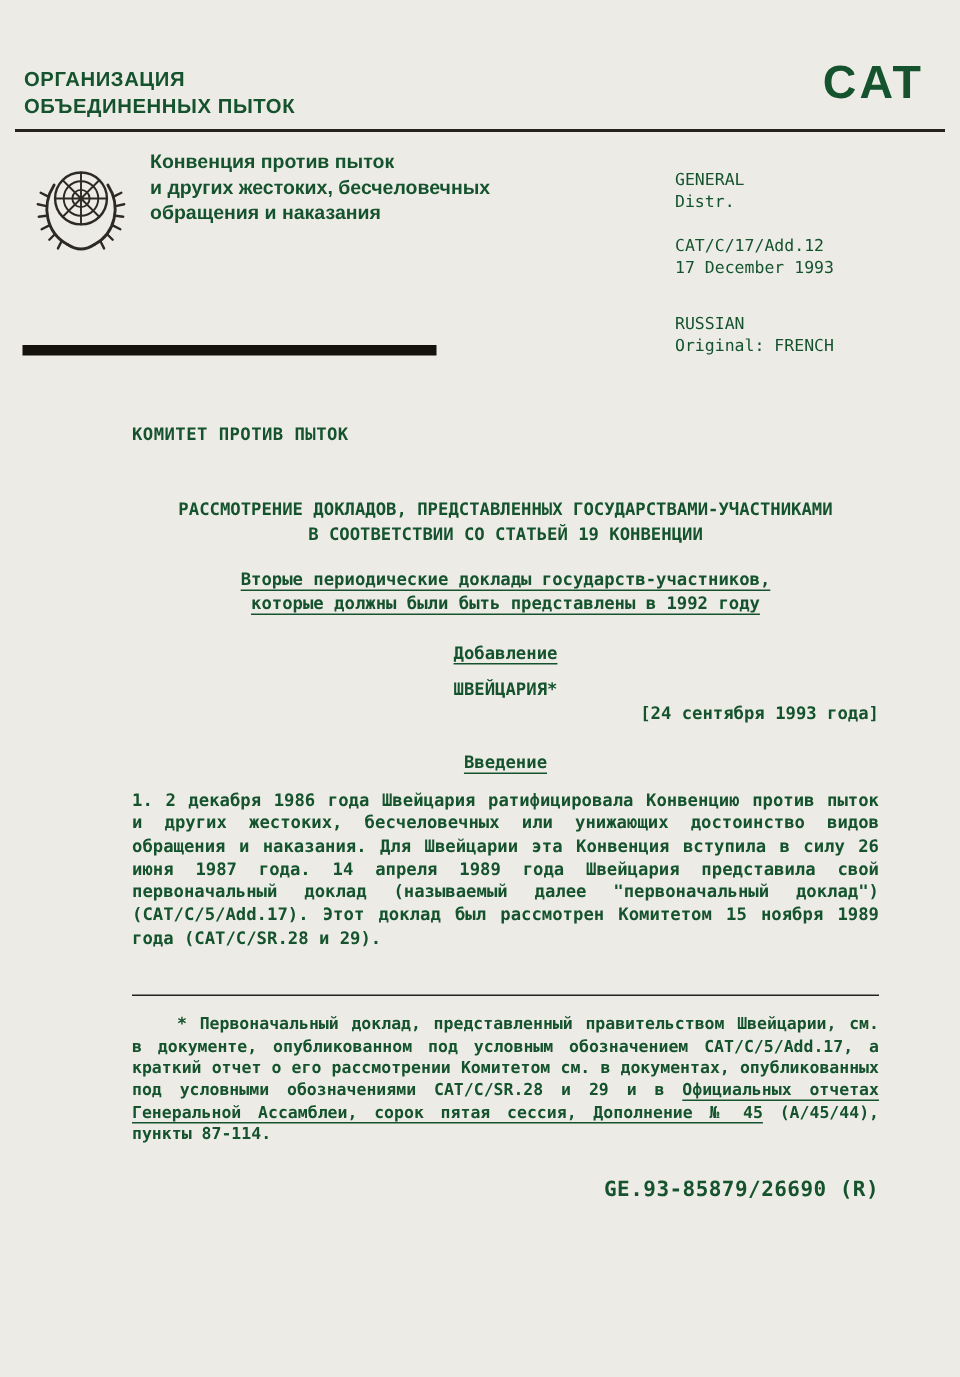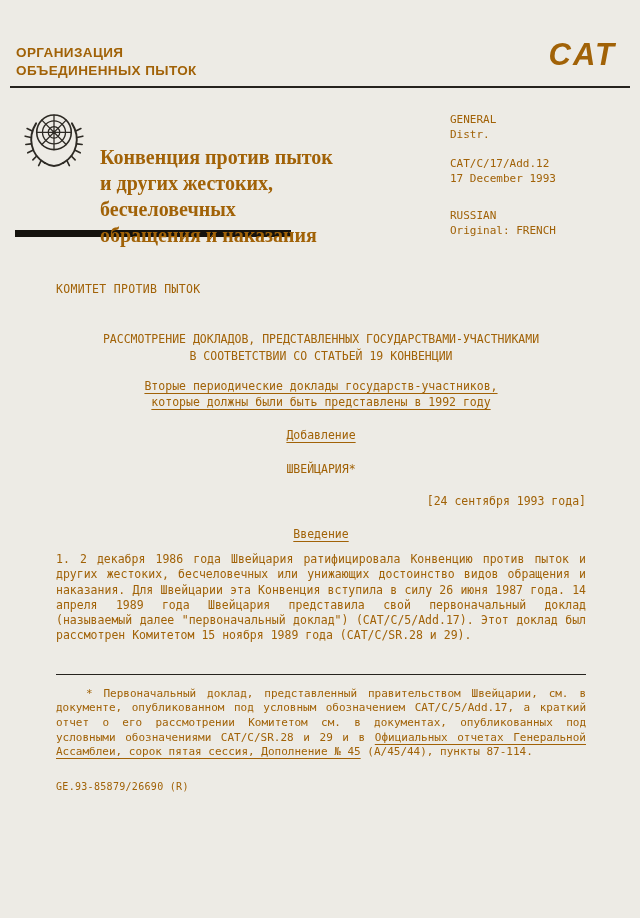--- a/index.html
+++ b/index.html
@@ -2,71 +2,71 @@
 <html><head>
 <meta charset="utf-8">
 <title>CAT/C/17/Add.12</title>
 <style>
   * { margin: 0; padding: 0; box-sizing: border-box; }
   html, body { background: #9a9a98; }
   body { display: flex; justify-content: center; }
   .page {
     width: 640px; height: 918px;
     background: #edebe5;
-    color: #a16207;
+    color: #14532d;
     font-family: "DejaVu Sans Mono", monospace;
     position: relative;
     overflow: hidden;
     box-shadow: 0 0 6px rgba(0,0,0,.4);
   }
   
   .top-header {
     display: flex; justify-content: space-between; align-items: flex-start;
     padding: 44px 24px 0 16px;
   }
   .org-name {
     font-family: "Liberation Sans", sans-serif;
     font-weight: bold; font-size: 13.5px; line-height: 1.3; letter-spacing: .4px;
   }
   .doc-symbol {
     font-family: "Liberation Sans", sans-serif;
-    font-weight: bold; font-size: 31px; letter-spacing: 2px; margin-top: -7px; font-style: italic;
+    font-weight: bold; font-size: 31px; letter-spacing: 2px; margin-top: -7px;
   }
   .header-rule { height: 2px; background: #26231e; margin: 7px 10px 0 10px; }
   
   .masthead { display: flex; padding: 12px 18px 0 22px; height: 128px; }
   .emblem { width: 64px; height: 72px; flex: 0 0 auto; margin-top: 4px; }
   .masthead-title {
-    font-family: Liberation Serif, serif;
-    font-weight: bold; font-size: 20px; line-height: 1.3;
-    margin-left: 14px; width: 292px; margin-top: 44px;
+    font-family: Liberation Sans, sans-serif;
+    font-weight: bold; font-size: 13px; line-height: 1.3;
+    margin-left: 14px; width: 292px;
   }
   .distr-block { font-size: 11px; line-height: 1.4; margin-left: auto; padding-top: 12px; width: 172px; }
   .distr-gap-sm { height: 13px; }
   .distr-gap-lg { height: 21px; }
   
   .thick-rule { height: 7px; background: #15120d; width: 276px; margin: 14px 0 0 15px; }
   
-  .doc-body { padding: 0 54px 0 56px; font-size: 11.5px; line-height: 1.42; }
+  .doc-body { padding: 0 54px 0 88px; font-size: 11.5px; line-height: 1.42; font-weight: bold; }
   .committee { margin-top: 44px; letter-spacing: .3px; }
   .h-center { text-align: center; }
   .u { text-decoration: underline; text-underline-offset: 3px; text-decoration-thickness: 1px; }
   .heading1 { margin-top: 34px; }
   .heading2 { margin-top: 14px; }
   .addendum { margin-top: 16px; }
-  .country { margin-top: 18px; }
-  .date-line { margin-top: 16px; text-align: right; }
+  .country { margin-top: 8px; }
+  .date-line { text-align: right; }
   .intro { margin-top: 16px; }
   .para { margin-top: 10px; text-align: justify; line-height: 1.33; }
   .footnote-rule { border: none; border-top: 1.5px solid #26231e; margin-top: 30px; }
   .footnote {
     margin-top: 12px; font-size: 11px; line-height: 1.33;
     text-align: justify; text-indent: 30px;
   }
-  .ge-ref { margin-top: 20px; font-size: 10px; letter-spacing: .3px; }
+  .ge-ref { margin-top: 20px; font-size: 14px; letter-spacing: .3px; text-align: right; }
   .emblem svg { width: 100%; height: 100%; }
 </style>
 </head>
 <body>
 
 <div class="page">
 
   <header class="top-header">
     <div class="org-name">
       <div>ОРГАНИЗАЦИЯ</div>

